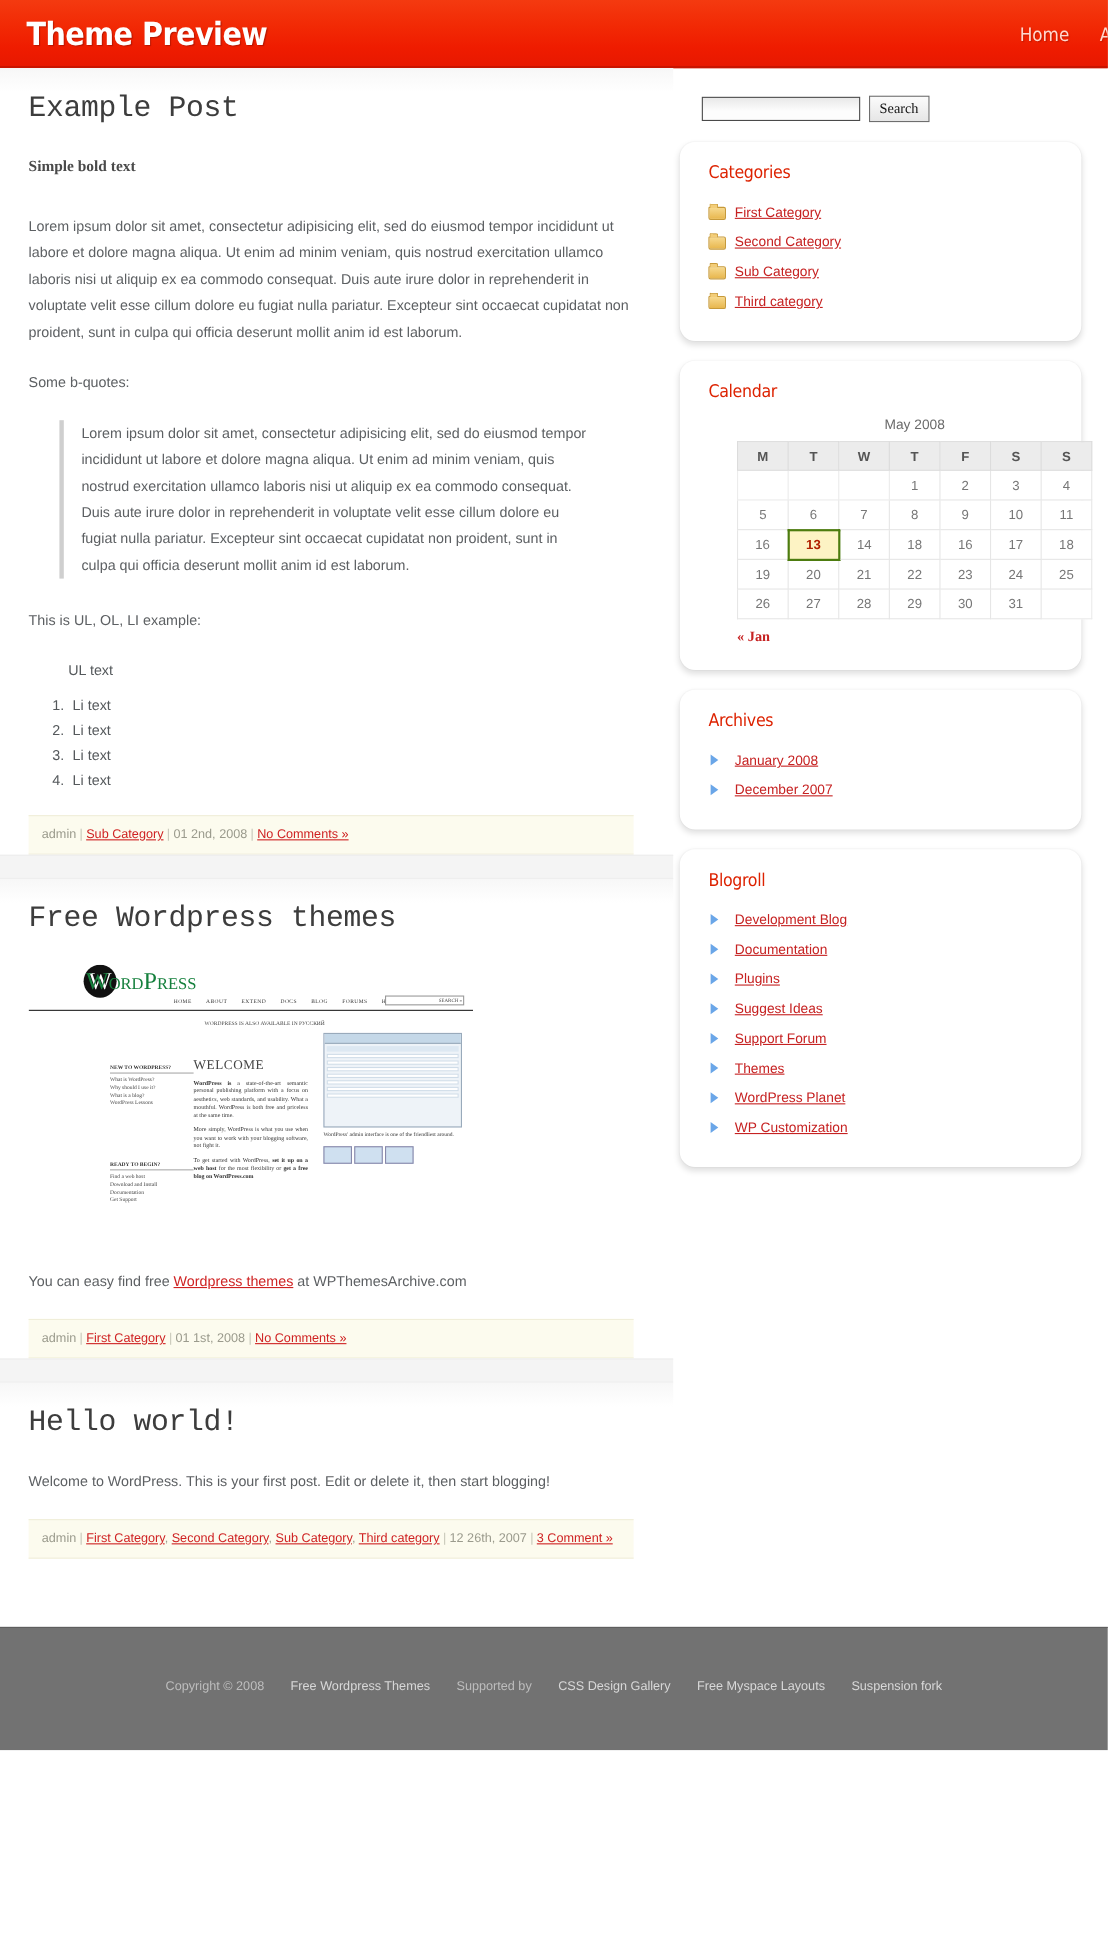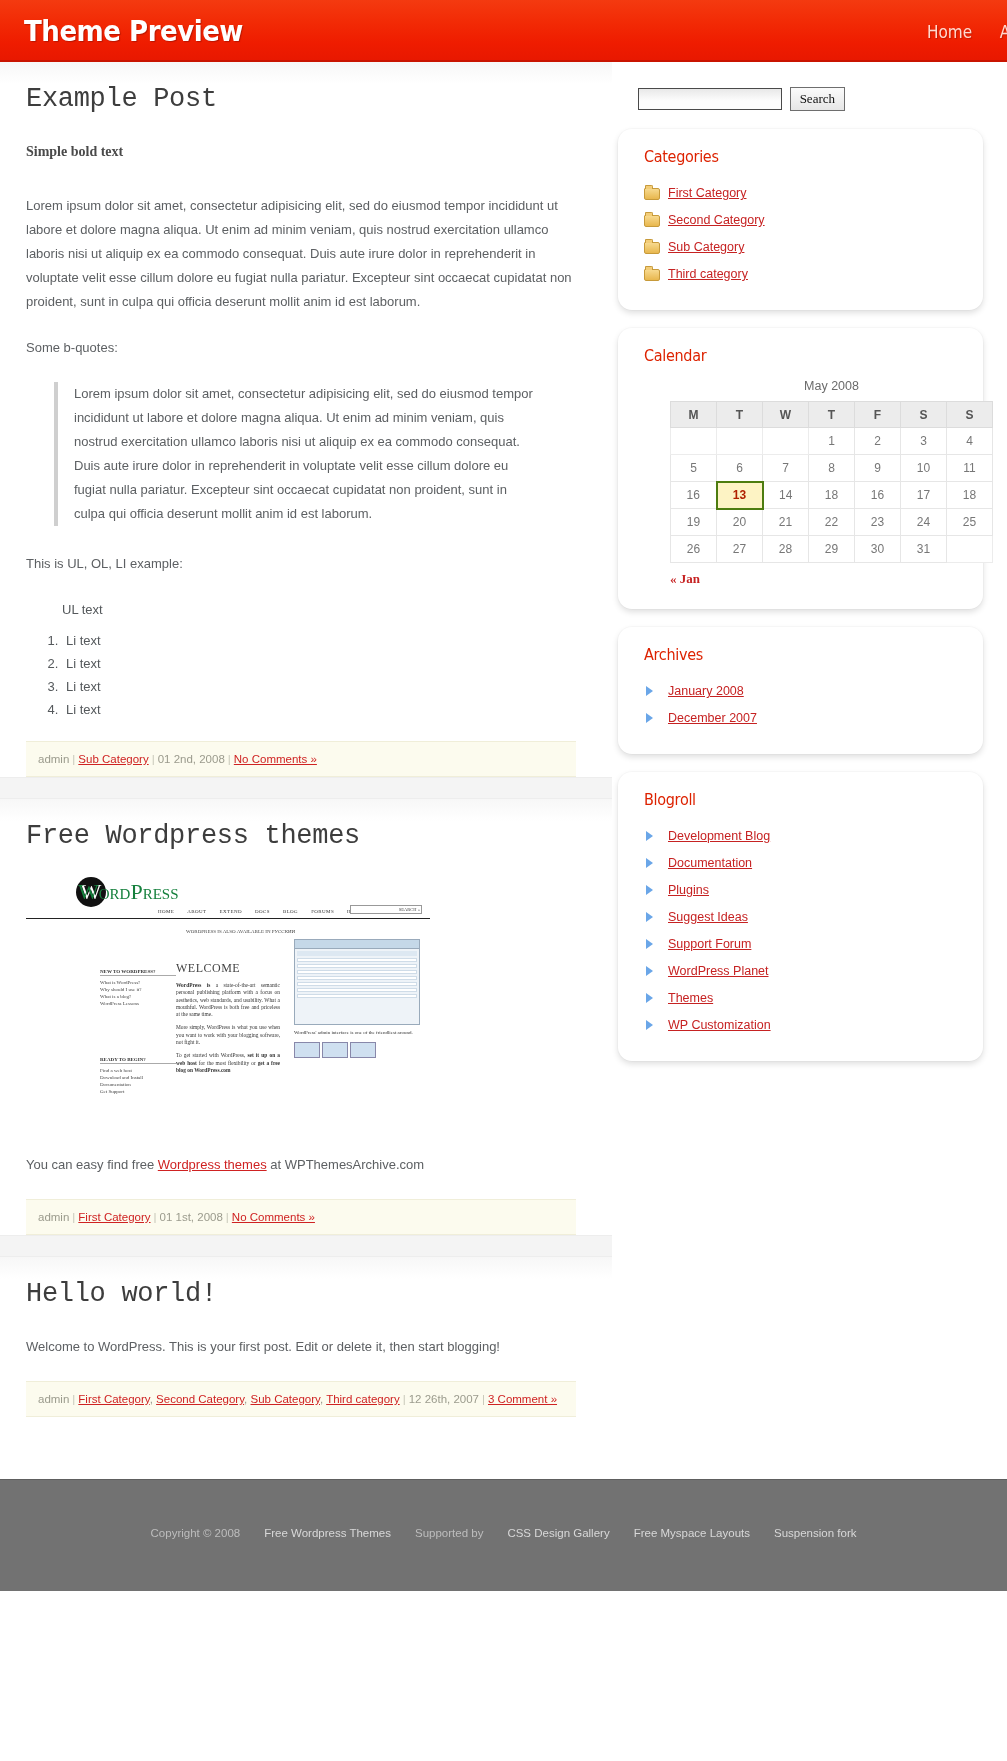--- a/index.html
+++ b/index.html
@@ -499,22 +499,22 @@
     </div>
 
     <div class="widget">
       <h2>Blogroll</h2>
       <ul>
         <li class="bullet-arrow"><a href="#">Development Blog</a></li>
         <li class="bullet-arrow"><a href="#">Documentation</a></li>
         <li class="bullet-arrow"><a href="#">Plugins</a></li>
         <li class="bullet-arrow"><a href="#">Suggest Ideas</a></li>
         <li class="bullet-arrow"><a href="#">Support Forum</a></li>
+        <li class="bullet-arrow"><a href="#">Themes</a></li>
         <li class="bullet-arrow"><a href="#">WordPress Planet</a></li>
-        <li class="bullet-arrow"><a href="#">Themes</a></li>
         <li class="bullet-arrow"><a href="#">WP Customization</a></li>
       </ul>
     </div>
 
   </div>
   <div class="clear"></div>
 </div>
 
 <div id="footer">
   <div class="fline">

